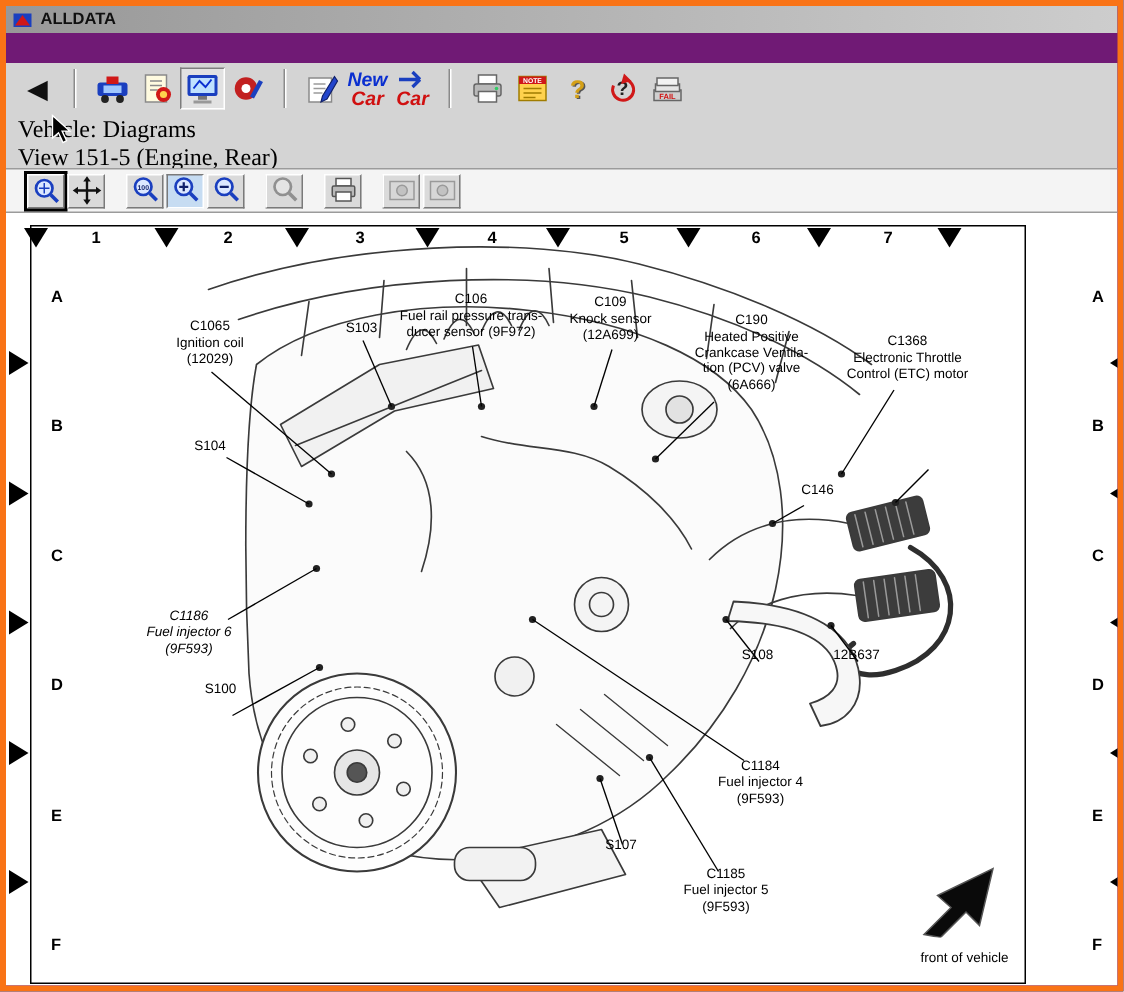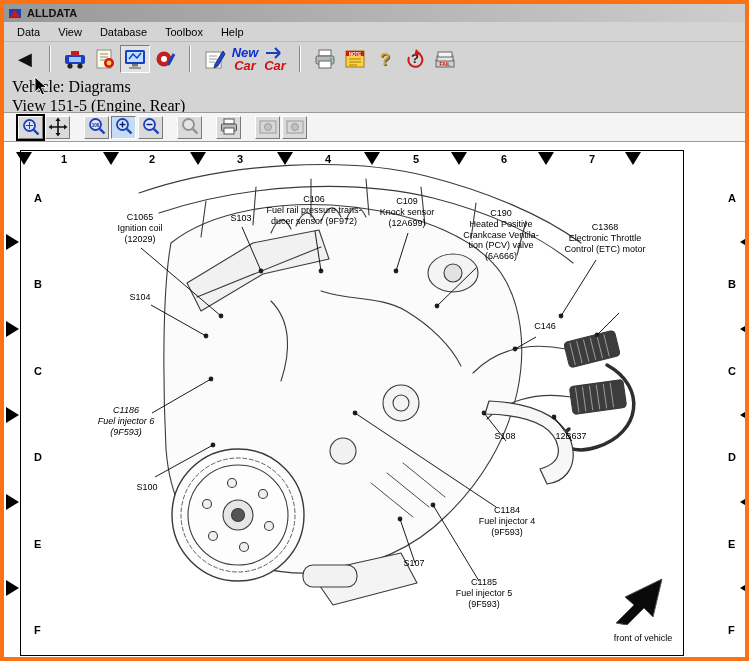--- a/index.html
+++ b/index.html
@@ -77,27 +77,20 @@
 <div class="window">
 
   <div class="titlebar">
     <svg width="14" height="14">
       <rect x="1" y="3" width="12" height="9" fill="#1a3fbf"></rect>
       <polygon points="2,11 7,4 12,11" fill="#d01818"></polygon>
     </svg>
     <span class="title">ALLDATA</span>
   </div>
 
-  <div class="menubar">
-    <span>Data</span>
-    <span>View</span>
-    <span>Database</span>
-    <span>Toolbox</span>
-    <span>Help</span>
-  </div>
 
   <div class="toolbar">
     <div class="tbtn">
       <span class="backglyph">◀</span>
     </div>
     <div class="tsep"></div>
 
     <div class="tbtn">
       <svg width="24" height="24">
         <rect x="2" y="8" width="20" height="9" rx="2" fill="#1a3fbf"></rect>
@@ -433,21 +426,21 @@
         <div>C1186</div>
         <div>Fuel injector 6</div>
         <div>(9F593)</div>
       </div>
       <div class="callout" style="left: 501px; top: 289px;">
         <div>S108</div>
       </div>
       <div class="callout" style="left: 567px; top: 289px;">
         <div>12B637</div>
       </div>
-      <div class="callout" style="left: 143px; top: 340px;">
+      <div class="callout" style="left: 143px; top: 312px;">
         <div>S100</div>
       </div>
       <div class="callout" style="left: 503px; top: 363px;">
         <div>C1184</div>
         <div>Fuel injector 4</div>
         <div>(9F593)</div>
       </div>
       <div class="callout" style="left: 410px; top: 416px;">
         <div>S107</div>
       </div>

